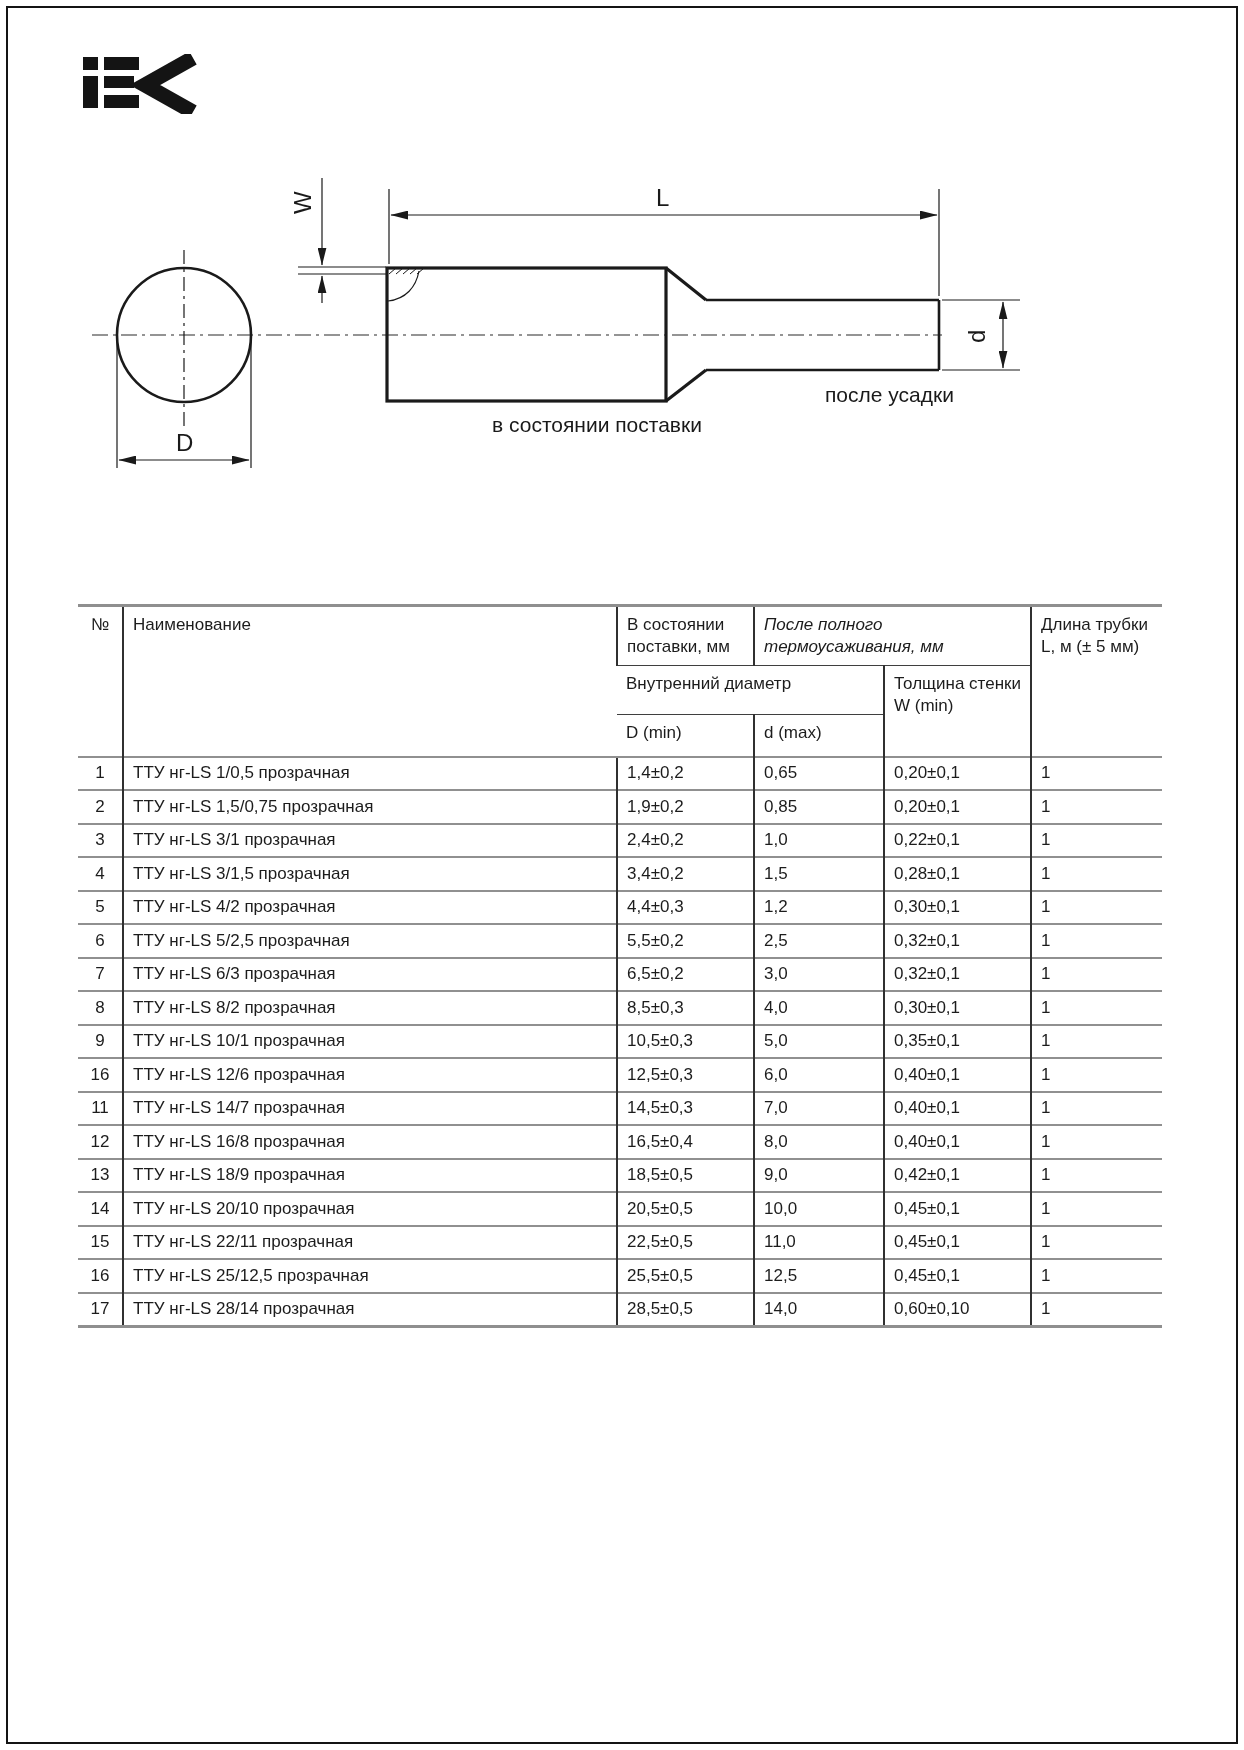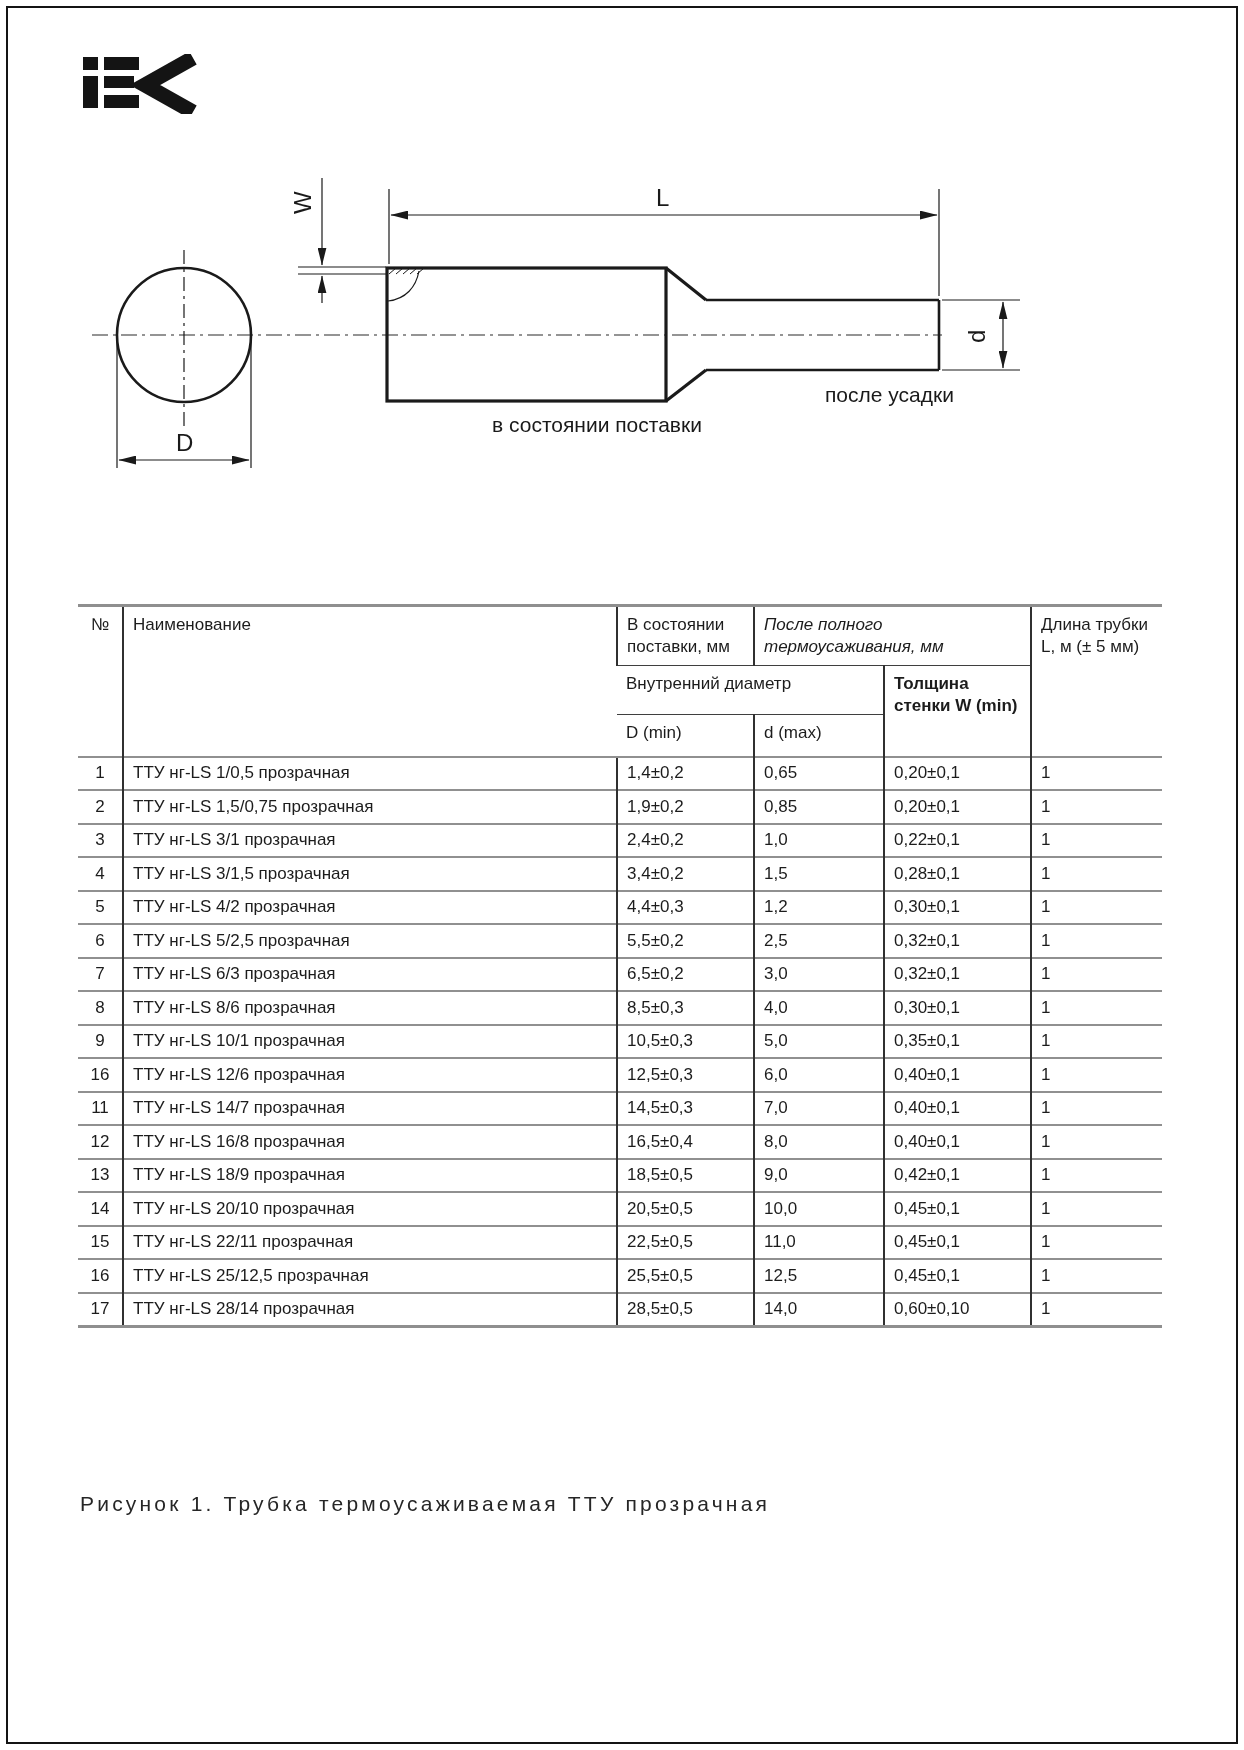--- a/index.html
+++ b/index.html
@@ -139,21 +139,21 @@
     <thead>
       <tr class="hr1">
         <th class="c-num" rowspan="3">№</th>
         <th rowspan="3">Наименование</th>
         <th style="white-space:normal;">В состоянии поставки, мм</th>
         <th colspan="2" style="white-space:normal;font-style:italic;">После полного термоусаживания, мм</th>
         <th rowspan="3" style="white-space:normal;">Длина трубки L, м (± 5 мм)</th>
       </tr>
       <tr class="hr2">
         <th colspan="2">Внутренний диаметр</th>
-        <th rowspan="2" style="white-space:normal;font-weight:bold;">Толщина стенки W (min)</th>
+        <th rowspan="2" style="white-space:normal;">Толщина стенки W (min)</th>
       </tr>
       <tr class="hr3">
         <th>D (min)</th>
         <th>d (max)</th>
       </tr>
     </thead>
     <tbody>
       <tr>
           <td class="c-num">1</td>
           <td>ТТУ нг-LS 1/0,5 прозрачная</td>
@@ -205,21 +205,21 @@
       <tr>
           <td class="c-num">7</td>
           <td>ТТУ нг-LS 6/3 прозрачная</td>
           <td>6,5±0,2</td>
           <td>3,0</td>
           <td>0,32±0,1</td>
           <td>1</td>
         </tr>
       <tr>
           <td class="c-num">8</td>
-          <td>ТТУ нг-LS 8/6 прозрачная</td>
+          <td>ТТУ нг-LS 8/2 прозрачная</td>
           <td>8,5±0,3</td>
           <td>4,0</td>
           <td>0,30±0,1</td>
           <td>1</td>
         </tr>
       <tr>
           <td class="c-num">9</td>
           <td>ТТУ нг-LS 10/1 прозрачная</td>
           <td>10,5±0,3</td>
           <td>5,0</td>
@@ -286,14 +286,13 @@
           <td class="c-num">17</td>
           <td>ТТУ нг-LS 28/14 прозрачная</td>
           <td>28,5±0,5</td>
           <td>14,0</td>
           <td>0,60±0,10</td>
           <td>1</td>
         </tr>
     </tbody>
   </table>
 
-  <div class="caption">Рисунок 1. Трубка термоусаживаемая ТТУ прозрачная</div>
 </div>
 
 </body></html>

